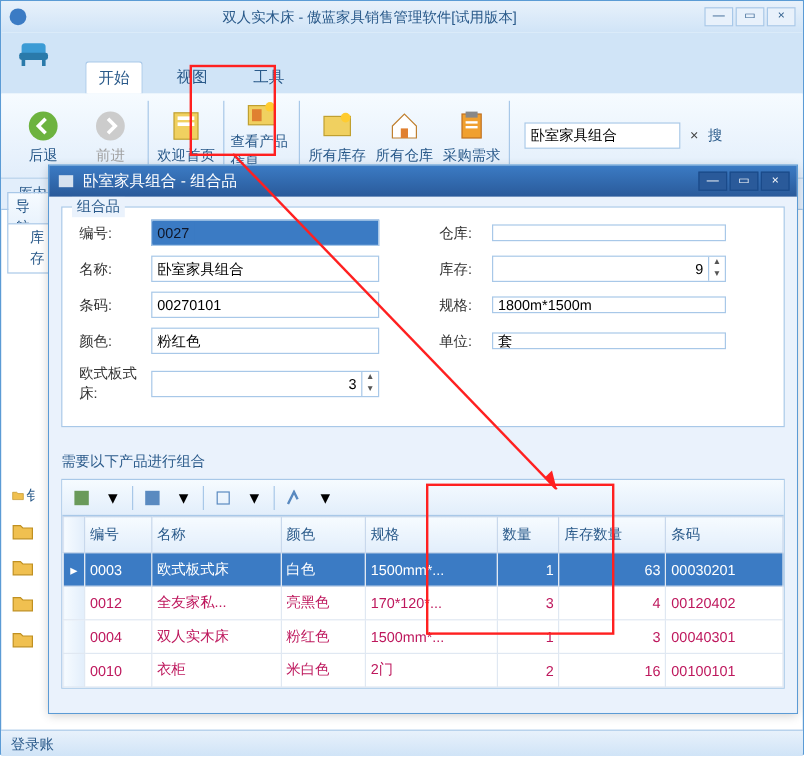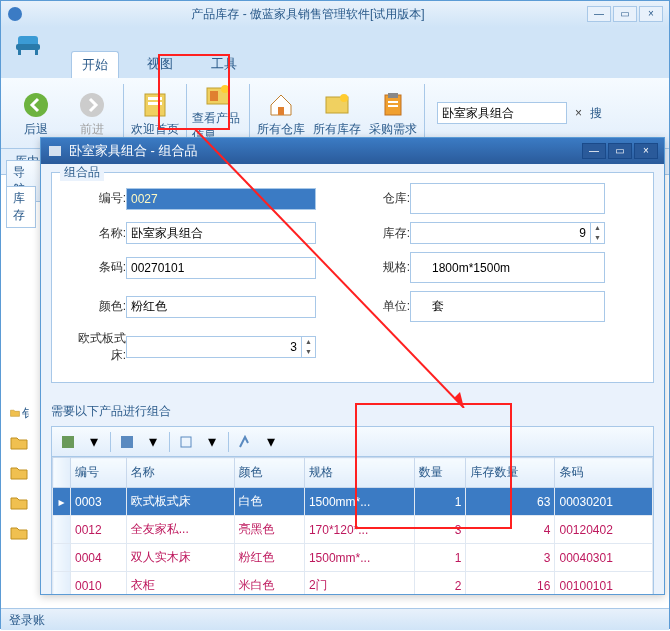--- a/index.html
+++ b/index.html
@@ -34,48 +34,48 @@
 .searchbox .x { color:#444; font-size:12px; cursor:pointer; padding:0 4px; }
 .searchbox .sbtn { font-size:12px; color:#2a5a8a; cursor:pointer; }
 
 .subheaders { display:flex; padding:4px 14px; font-size:12px; color:#2a5a8a; background:#e2eefb; border-bottom:1px solid #a8c8e8; }
 .subheaders span { flex:0 0 auto; }
 
 .statusbar { position:absolute; bottom:1px; left:1px; right:1px; height:22px; background:linear-gradient(#e8f1fb,#d0e4f7); border-top:1px solid #a8c8e8; font-size:12px; color:#2a5a8a; padding:3px 8px; }
 
 
 .navlabel { position:absolute; left:6px; top:160px; background:linear-gradient(#f6fbff,#e2eefb); border:1px solid #a8c8e8; font-size:12px; padding:3px 6px; color:#2a5a8a; width:36px; }
-.stocklabel { position:absolute; left:6px; top:186px; background:#fff; border:1px solid #a8c8e8; font-size:12px; padding:3px 6px; color:#2a5a8a; width:30px; }
+.stocklabel { position:absolute; left:6px; top:186px; background:#fff; border:1px solid #a8c8e8; font-size:12px; padding:3px 18px; color:#2a5a8a; width:30px; }
 .side-folders { position:absolute; left:10px; top:404px; display:flex; flex-direction:column; gap:12px; }
 .folder-ico { width:24px; height:18px; display:flex; align-items:center; }
 .folder-ico svg { width:18px; height:14px; }
 .folder-ico span { font-size:12px; color:#2a5a8a; margin-left:2px; }
 
 
 .red-box1 { position:absolute; left:158px; top:54px; width:72px; height:76px; border:2px solid #ff2020; pointer-events:none; }
 .red-box2 { position:absolute; left:355px; top:403px; width:157px; height:126px; border:2px solid #ff2020; pointer-events:none; z-index:50; }
 .red-line { position:absolute; left:194px; top:128px; width:280px; height:280px; pointer-events:none; z-index:49; }
 
 
 .dialog { position:absolute; left:40px; top:137px; width:625px; height:458px; border:1px solid #5b9bd5; background:#fff; box-shadow:0 2px 8px rgba(0,0,0,.2); z-index:40; }
 .dlg-titlebar { height:26px; background:linear-gradient(#3b7bc4,#2a5a9a); display:flex; align-items:center; padding:0 6px; font-size:13px; color:#fff; }
 .dlg-titlebar .ico { width:16px; height:16px; margin-right:6px; }
 .dlg-titlebar .ttl { flex:1; }
 .dlg-body { padding:8px 10px; background:#eaf2fc; height:calc(100% - 26px); overflow:hidden; }
 
 .groupbox { border:1px solid #a8c8e8; background:#fff; padding:10px 14px; margin-bottom:20px; position:relative; }
 .groupbox .legend { position:absolute; top:-9px; left:8px; background:#eaf2fc; padding:0 4px; font-size:12px; color:#2a5a8a; }
 .frow { display:flex; align-items:center; margin-bottom:8px; font-size:12px; }
-.frow label { width:60px; color:#333;text-align:right; }
+.frow label { width:60px; color:#333; }
 .frow .field { width:190px; height:22px; border:1px solid #a8c8e8; background:#fff; padding:2px 4px; font-size:12px; display:flex; align-items:center; }
 .frow .field.hl { background:#3b7bc4; color:#fff; padding:0; }
-.frow .field.hl span { background:#3b7bc4; color:#fef9c3; padding:2px 4px; display:inline-block; }
+.frow .field.hl span { background:#3b7bc4; color:#0f172a; padding:2px 4px; display:inline-block; }
 .frow .gap { width:50px; }
 .frow .label2 { width:44px; color:#333; }
-.frow .field2 { width:195px; height:31px; border:1px solid #a8c8e8; background:#fff; padding:2px 21px; font-size:12px; display:flex; align-items:center; }
+.frow .field2 { width:195px; height:14px; border:1px solid #a8c8e8; background:#fff; padding:2px 4px; font-size:12px; display:flex; align-items:center; }
 .frow .spin { width:195px; height:22px; border:1px solid #a8c8e8; background:#fff; display:flex; align-items:center; }
 .frow .spin span { flex:1; text-align:right; padding:0 4px; font-size:12px; }
 .frow .spin .arrows { width:14px; display:flex; flex-direction:column; border-left:1px solid #a8c8e8; }
 .frow .spin .arrows div { height:10px; text-align:center; font-size:7px; line-height:10px; color:#555; cursor:pointer; }
 
 .group2 .legend2 { font-size:12px; color:#2a5a8a; margin-bottom:6px; }
 .tblwrap { border:1px solid #a8c8e8; background:#fff; }
 .tbar { height:30px; background:linear-gradient(#f6fbff,#e2eefb); border-bottom:1px solid #a8c8e8; display:flex; align-items:center; gap:6px; padding:0 6px; }
 .tbar .tbtn { width:20px; height:20px; display:flex; align-items:center; justify-content:center; cursor:pointer; }
 .tbar .tsep { width:1px; height:20px; background:#a8c8e8; }
@@ -89,21 +89,21 @@
 </head>
 <body>
 
 <div class="main-win">
   <div class="titlebar">
     <span class="logo">
       <svg viewBox="0 0 16 16">
           <circle cx="8" cy="8" r="7" fill="#3b7bc4"></circle>
         </svg>
     </span>
-    <span class="title">产品库存 - 傲蓝家具销售管理软件[试用版本]</span>
+    <span class="title">双人实木床 - 傲蓝家具销售管理软件[试用版本]</span>
     <div class="win-btns">
       <div class="win-btn">—</div>
       <div class="win-btn">▭</div>
       <div class="win-btn">×</div>
     </div>
   </div>
 
   <div class="app-chrome">
     <div class="app-icon-row">
       <div class="app-icon">
@@ -160,34 +160,34 @@
             <rect x="6" y="9" width="8" height="10" fill="#e08030"></rect>
             <circle cx="21" cy="7" r="4" fill="#ffcc30"></circle>
           </svg>
         </div>
       <span>查看产品信息</span>
     </div>
     <div class="rsep"></div>
     <div class="rbtn">
       <div class="ico">
           <svg viewBox="0 0 28 28">
+            <rect x="3" y="6" width="22" height="16" fill="#f0d060" stroke="#c0a030"></rect>
+            <circle cx="21" cy="7" r="4" fill="#ffcc30"></circle>
+          </svg>
+        </div>
+      <span>所有库存</span>
+    </div>
+    <div class="rbtn">
+      <div class="ico">
+          <svg viewBox="0 0 28 28">
             <path d="M4 14 L14 4 L24 14 V24 H4 Z" fill="#fff" stroke="#c08030"></path>
             <rect x="11" y="16" width="6" height="8" fill="#e08030"></rect>
           </svg>
         </div>
       <span>所有仓库</span>
-    </div>
-    <div class="rbtn">
-      <div class="ico">
-          <svg viewBox="0 0 28 28">
-            <rect x="3" y="6" width="22" height="16" fill="#f0d060" stroke="#c0a030"></rect>
-            <circle cx="21" cy="7" r="4" fill="#ffcc30"></circle>
-          </svg>
-        </div>
-      <span>所有库存</span>
     </div>
     <div class="rbtn">
       <div class="ico">
           <svg viewBox="0 0 28 28">
             <rect x="6" y="4" width="16" height="20" fill="#f0a030" stroke="#c07020"></rect>
             <rect x="9" y="2" width="10" height="5" fill="#888"></rect>
             <rect x="9" y="10" width="10" height="2" fill="#fff"></rect>
             <rect x="9" y="14" width="10" height="2" fill="#fff"></rect>
           </svg>
         </div>

